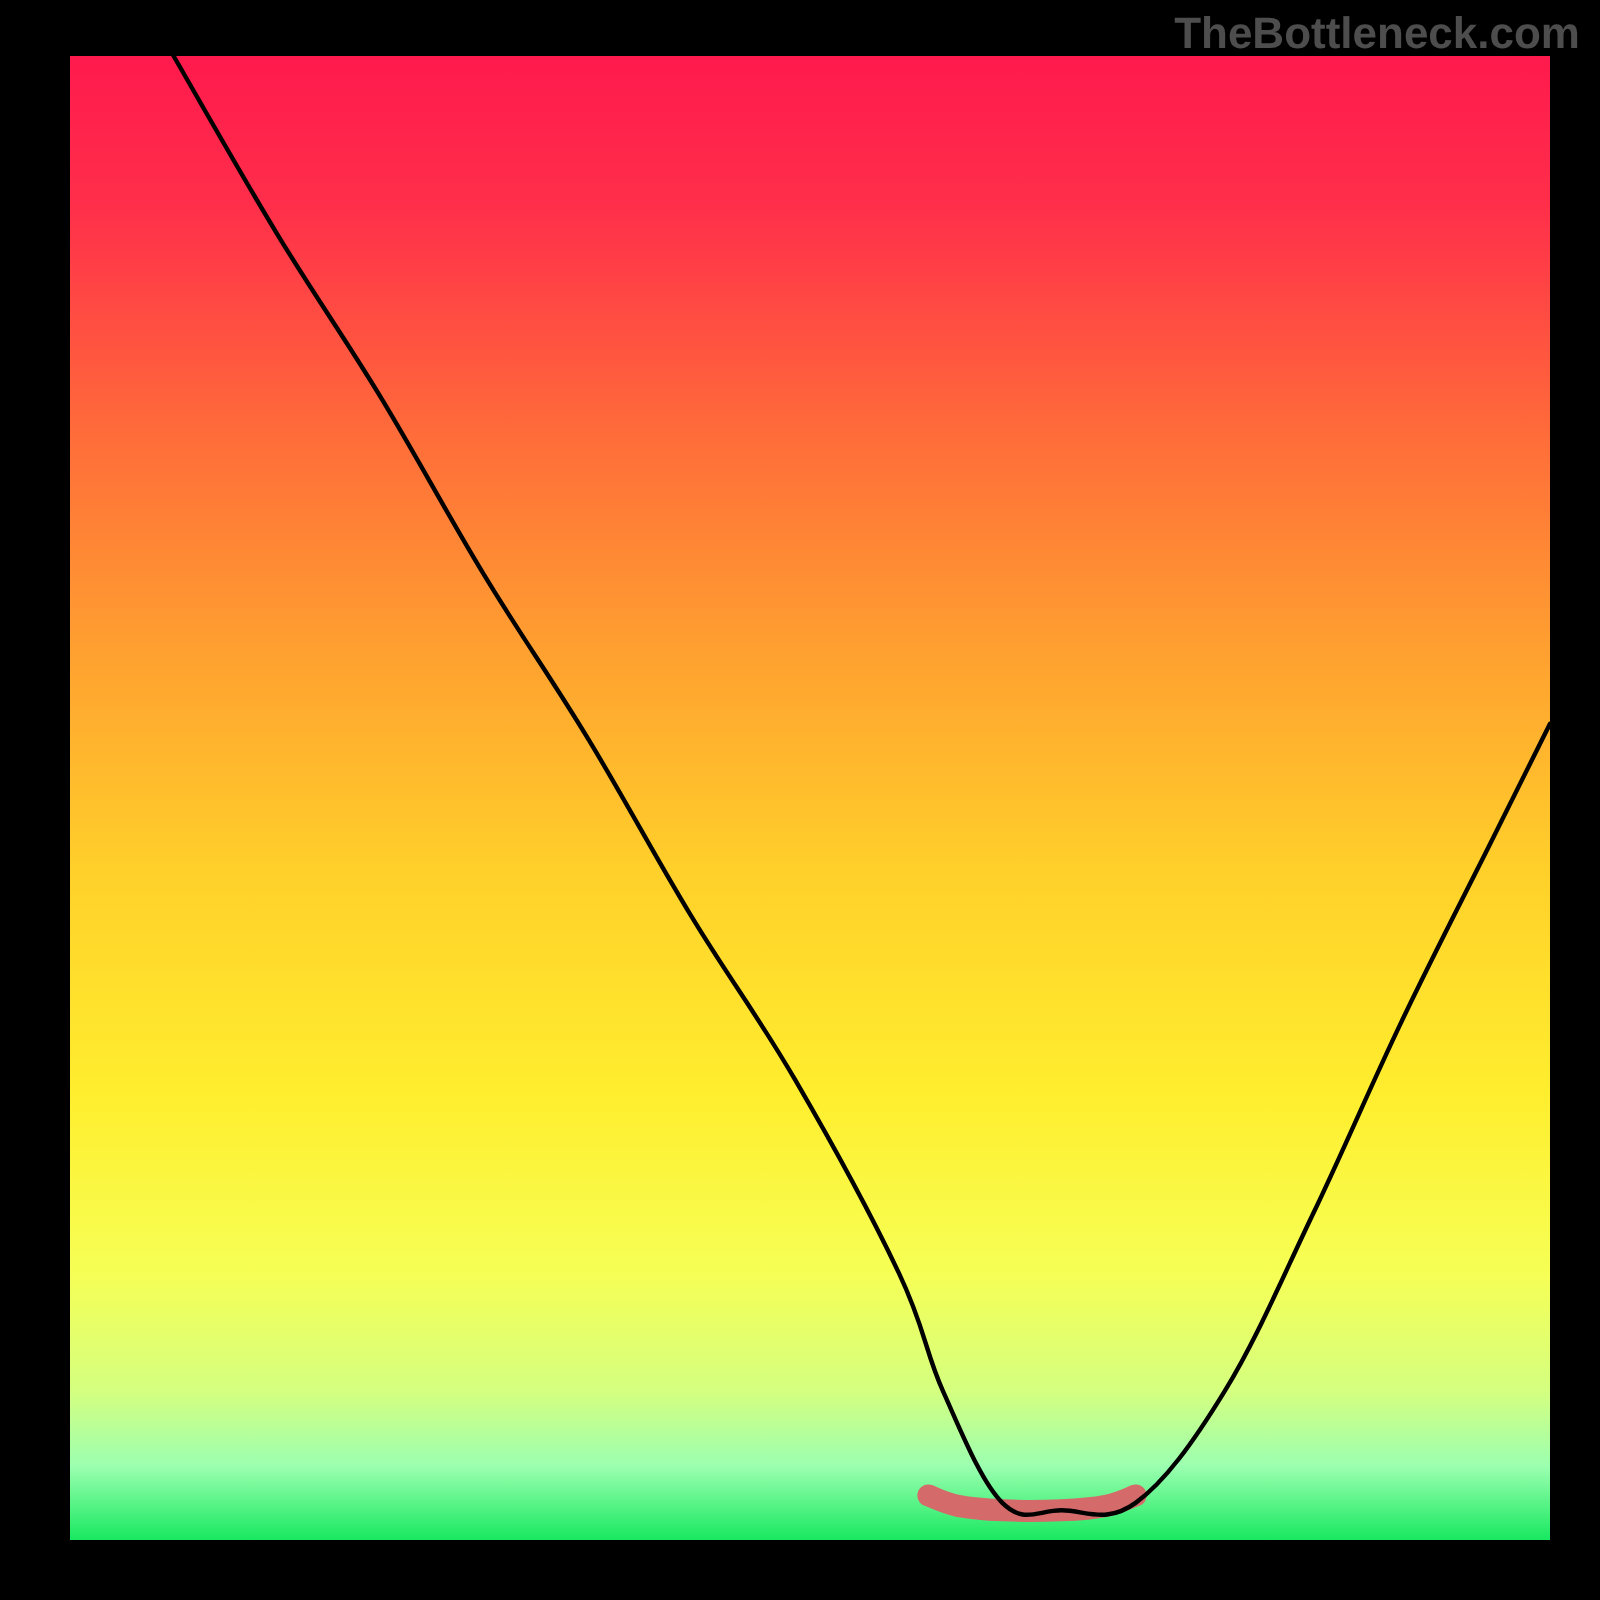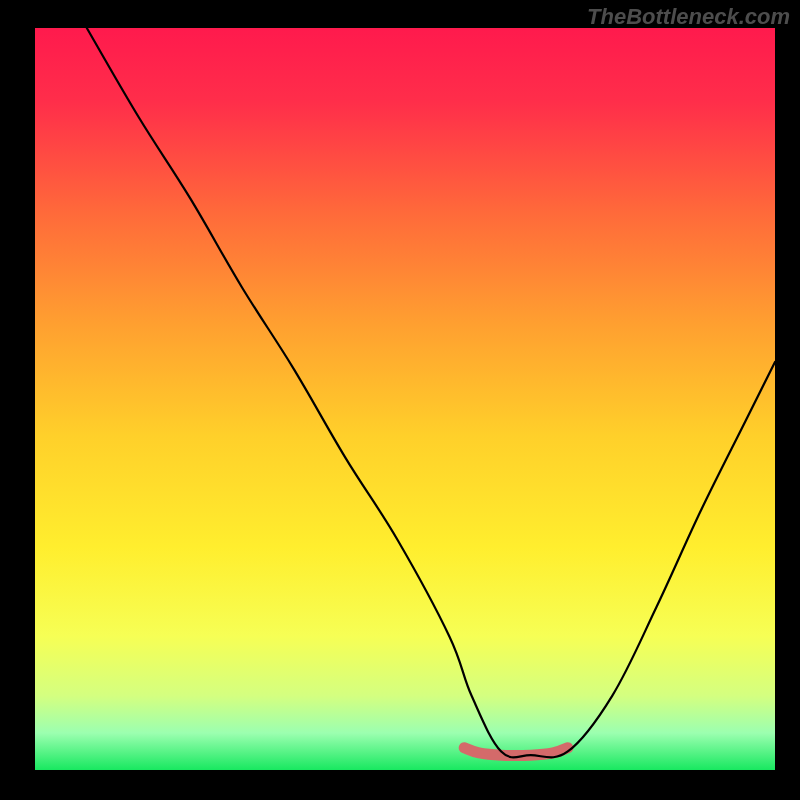--- a/index.html
+++ b/index.html
@@ -9,21 +9,20 @@
     height: 800px;
     background: #000;
     font-family: Arial, Helvetica, sans-serif;
     overflow: hidden;
   }
   .frame {
     position: relative;
     width: 800px;
     height: 800px;
     background: #000;
-    font-style: italic;
   }
   .watermark {
     position: absolute;
     top: 4px;
     right: 10px;
     color: #4d4d4d;
     font-size: 22px;
     font-weight: 600;
     z-index: 5;
     user-select: none;

